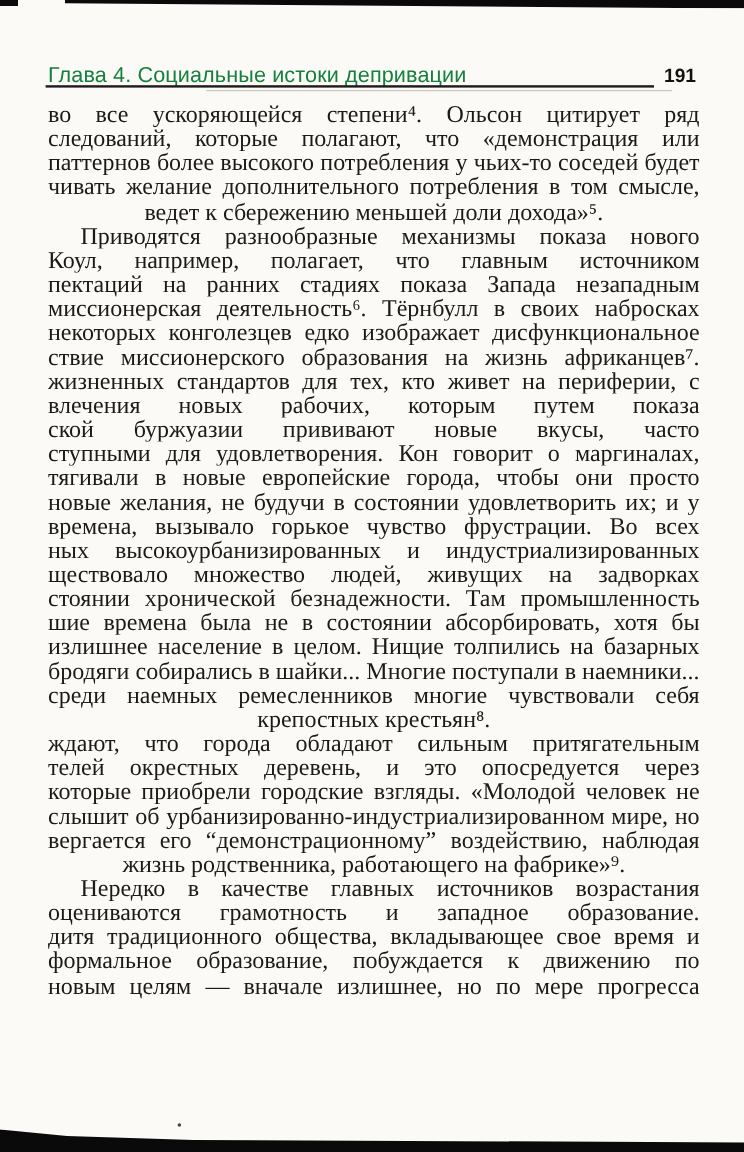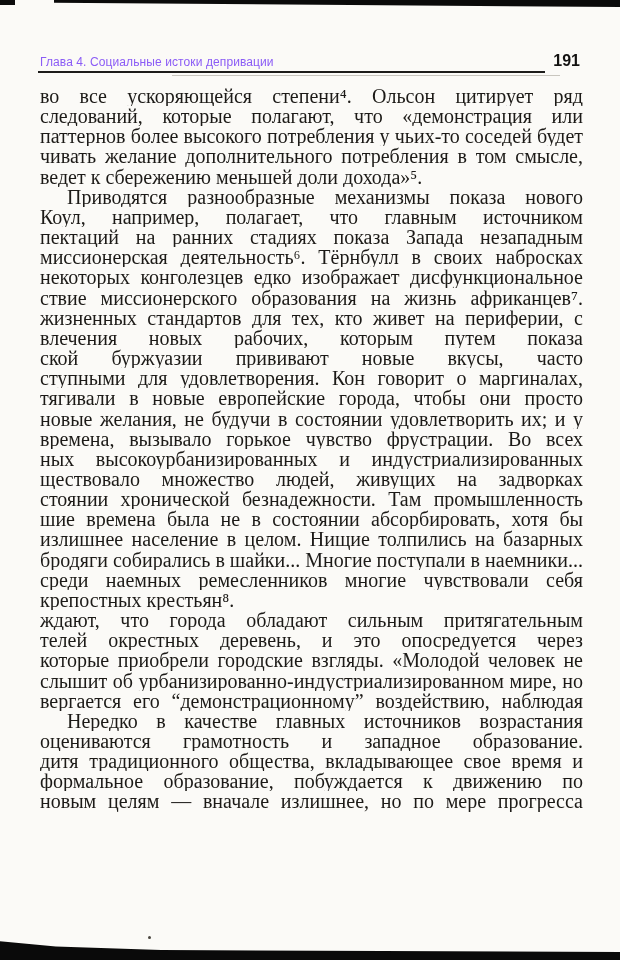--- a/index.html
+++ b/index.html
@@ -34,21 +34,21 @@
     position: absolute; left: 148px; top: 936px;
     width: 3px; height: 3px; background: #4a463f; border-radius: 50%;
   }
   
   .running-header {
     position: absolute; left: 40px; top: 52px; right: 40px;
     display: flex; justify-content: space-between; align-items: baseline;
   }
   .chapter {
     font-family: "Liberation Sans", sans-serif;
-    font-size: 12px; color: #8b5cf6; letter-spacing: 0.1px;
+    font-size: 18px; color: #15803d; letter-spacing: 0.1px;
   }
   .pagenum {
     font-family: "Liberation Sans", sans-serif;
     font-size: 16px; font-weight: 700; color: #131211;
   }
   .header-rule {
     position: absolute; left: 38px; top: 71px;
     width: 507px; height: 2px; background: #1d1c1a;
   }
   .header-rule-ghost {
@@ -60,20 +60,21 @@
     position: absolute; left: 40px; top: 86px; width: 543px;
     color: #1c1a17;
     font-size: 20px;
   }
   .paragraph { margin: 0; }
   .line {
     height: 20.16px;
     line-height: 20.16px;
     white-space: normal;
     overflow: hidden;
+    text-align: center;
   }
   .just {
     text-align: justify;
     text-align-last: justify;
     -moz-text-align-last: justify;
   }
   .indent { text-indent: 27px; }
 </style>
 </head>
 <body>
@@ -120,20 +121,21 @@
         <div class="line just">бродяги собирались в шайки... Многие поступали в наемники... Но даже</div>
         <div class="line just">среди наемных ремесленников многие чувствовали себя беззащитнее</div>
         <div class="line">крепостных крестьян⁸.</div>
       </div>
       <div class="paragraph">
         <div class="line just">ждают, что города обладают сильным притягательным влиянием на жи-</div>
         <div class="line just">телей окрестных деревень, и это опосредуется через родственников,</div>
         <div class="line just">которые приобрели городские взгляды. «Молодой человек не только</div>
         <div class="line just">слышит об урбанизированно-индустриализированном мире, но и под-</div>
         <div class="line just">вергается его “демонстрационному” воздействию, наблюдая или изучая</div>
+        <div class="line">жизнь родственника, работающего на фабрике»⁹.</div>
       </div>
       <div class="paragraph">
         <div class="line just indent">Нередко в качестве главных источников возрастания экспектаций</div>
         <div class="line just">оцениваются грамотность и западное образование. Предполагается, что</div>
         <div class="line just">дитя традиционного общества, вкладывающее свое время и энергию в</div>
         <div class="line just">формальное образование, побуждается к движению по направлению к</div>
         <div class="line just">новым целям — вначале излишнее, но по мере прогресса образования</div>
       </div>
     </main>
 

